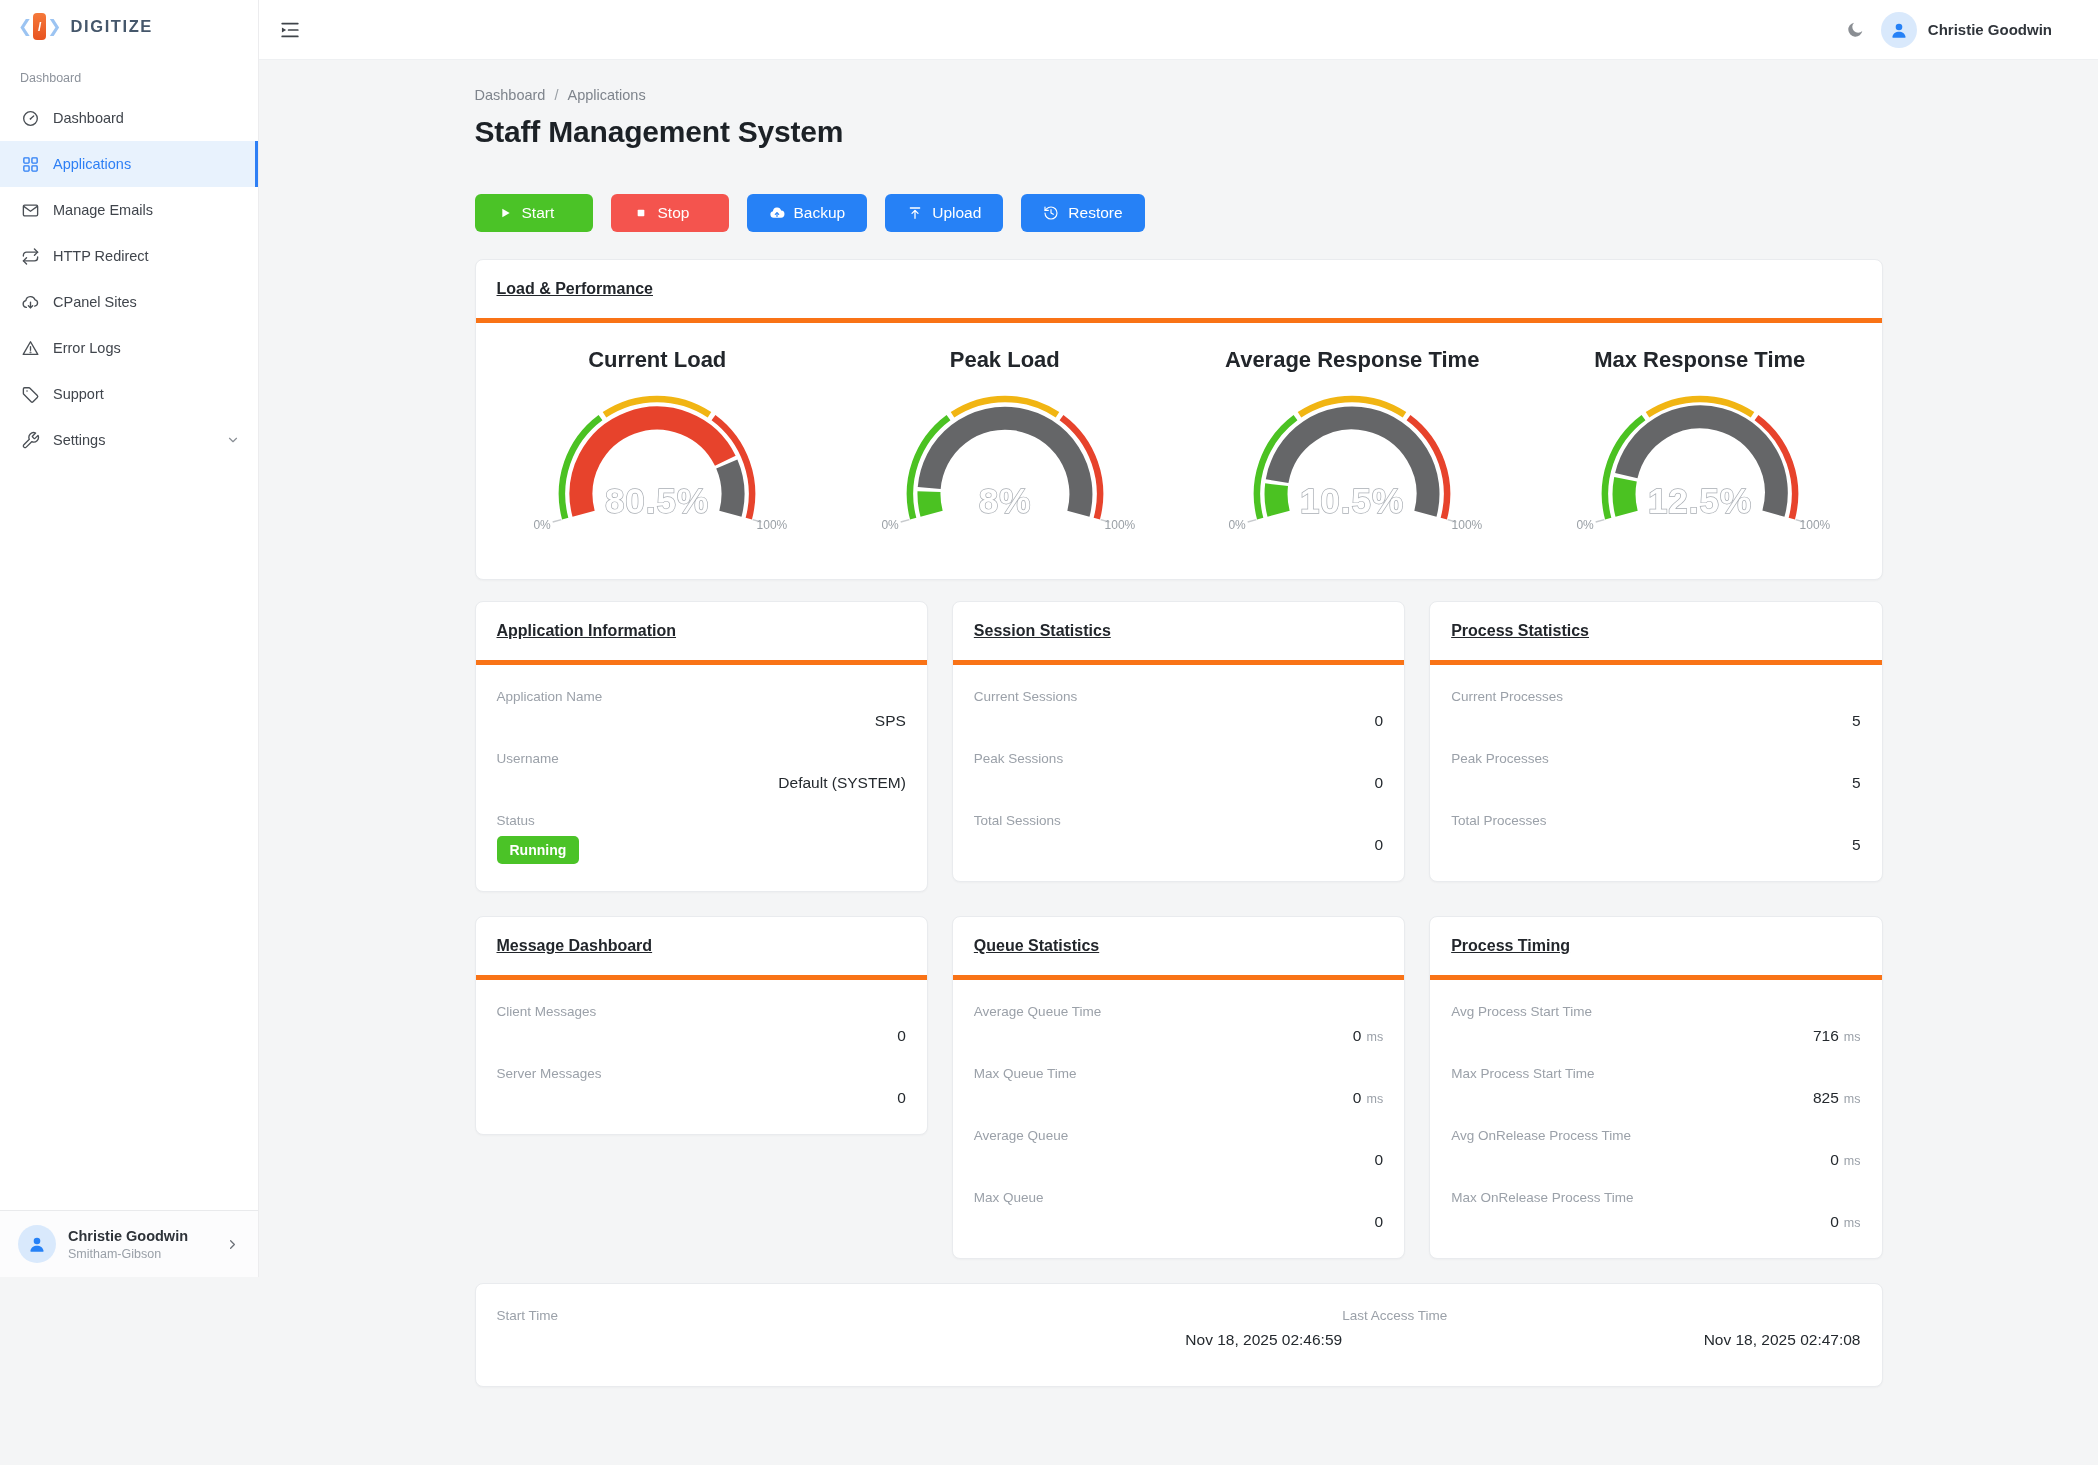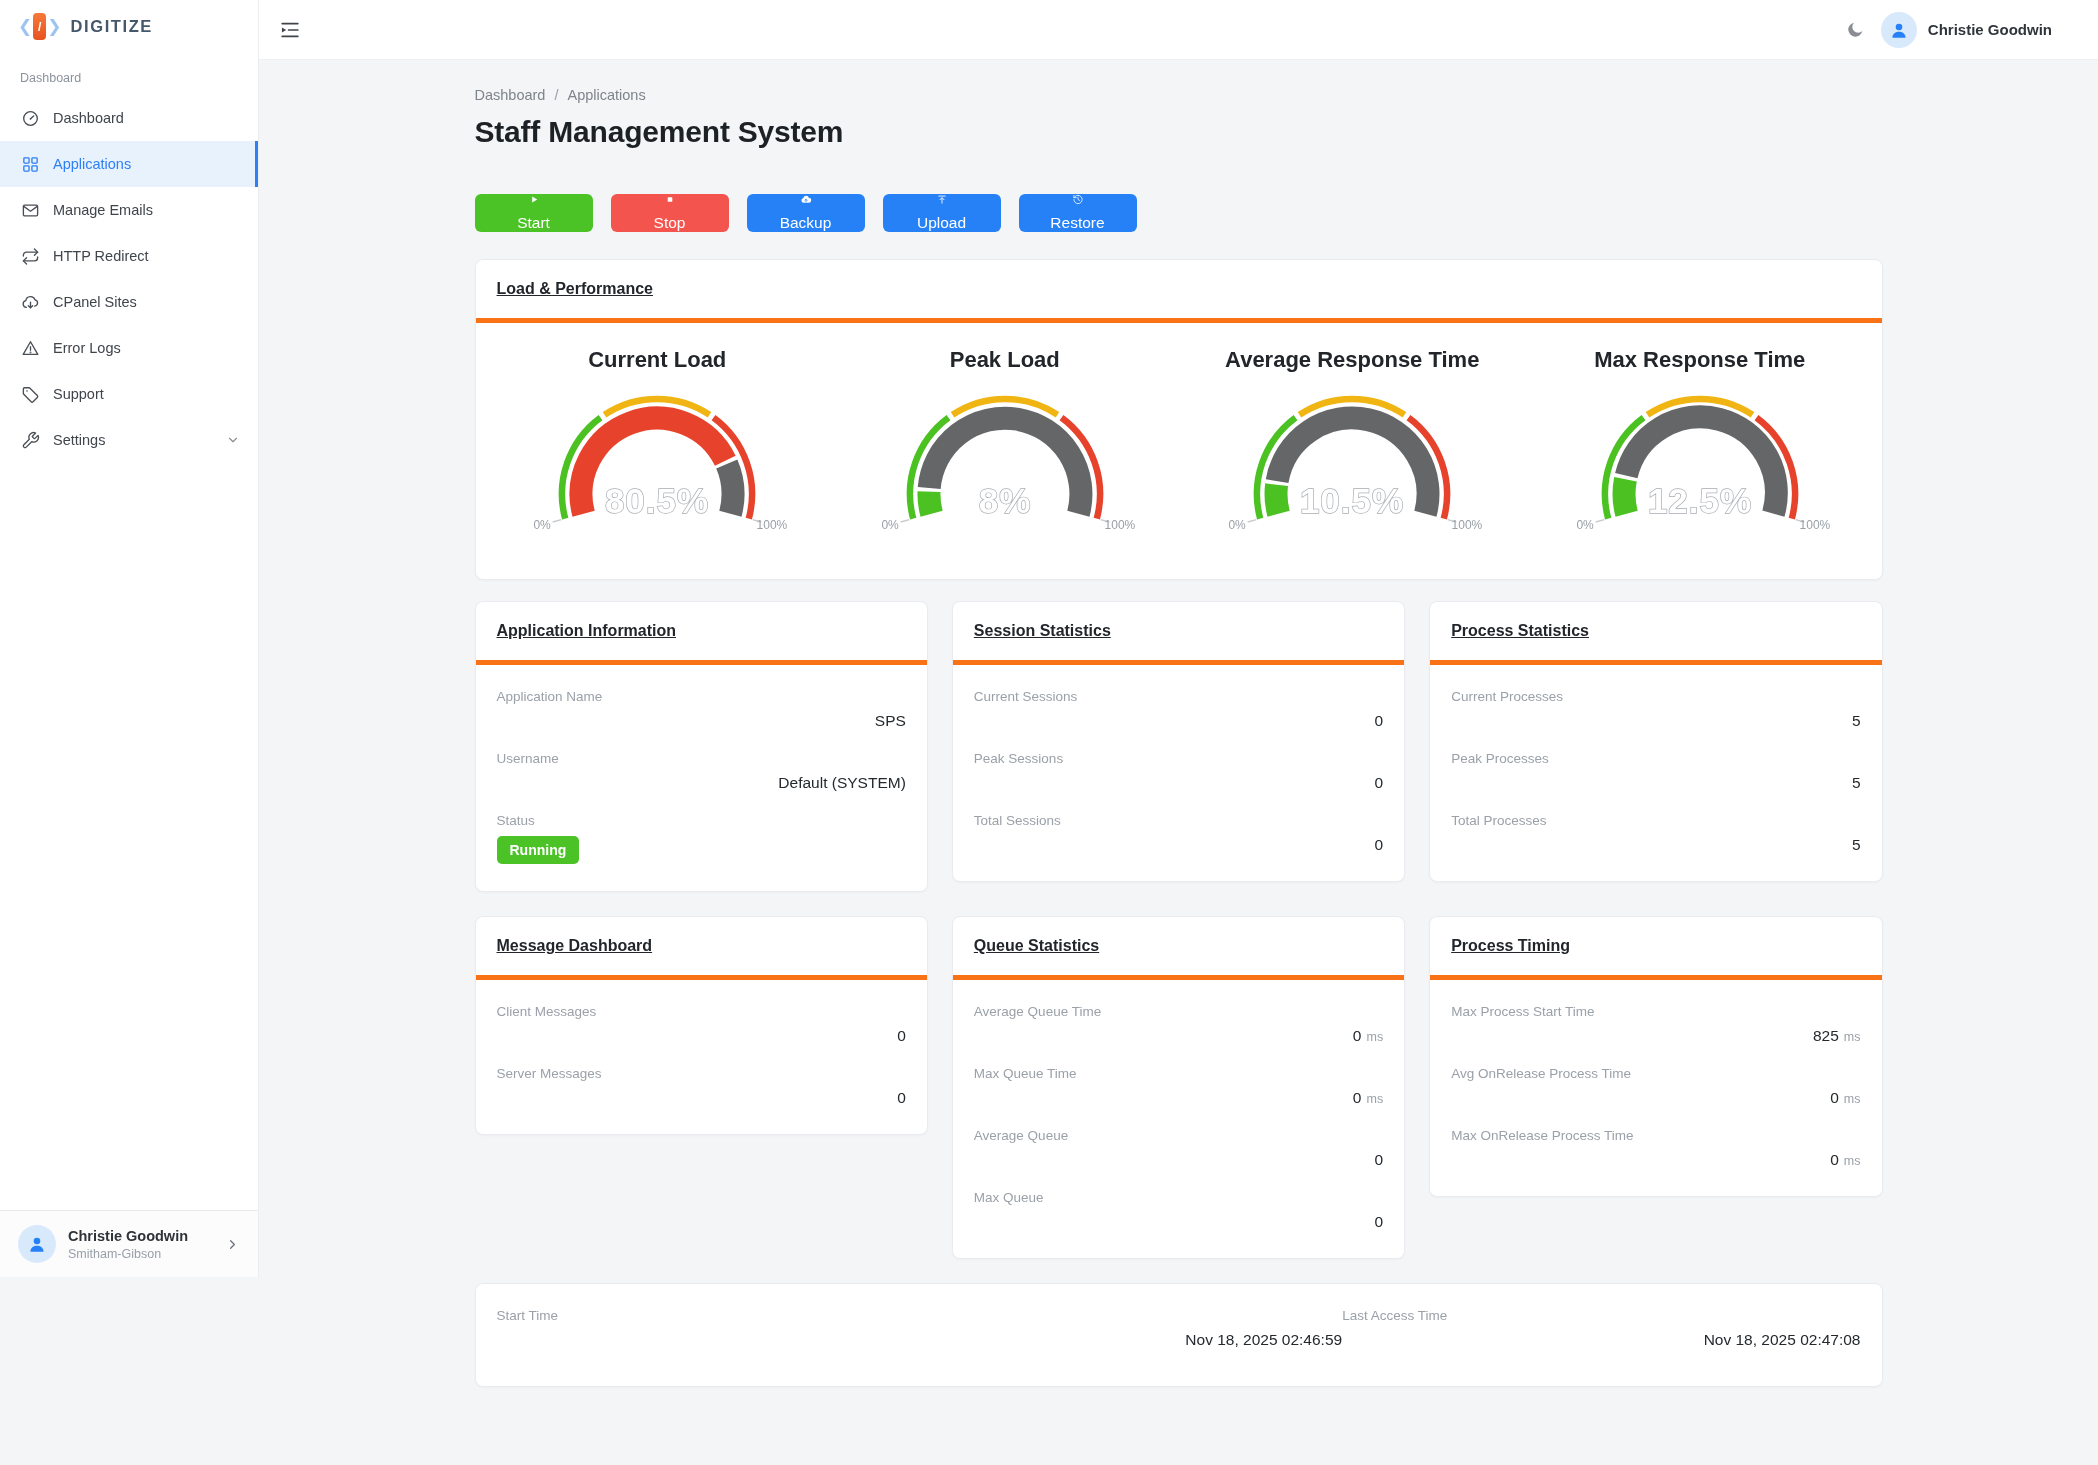--- a/index.html
+++ b/index.html
@@ -79,21 +79,21 @@
   .breadcrumb { display:flex; align-items:center; font-size: 14.5px; color:#7e848c; }
   .breadcrumb .crumb { cursor:pointer; }
   .breadcrumb .sep { margin: 0 9px; color:#9aa0a6; }
 
   .page-title { margin-top: 12px; font-size: 30px; font-weight: 700; color: #1c2126; letter-spacing: -0.2px; }
 
   .actions { display:flex; gap: 18px; margin-top: 45px; }
   .action-btn {
     height: 38px; min-width: 118px; border: none; border-radius: 6px; color: #fff;
     font-family: inherit; font-size: 15.5px; font-weight: 500; display:flex; align-items:center; justify-content:flex-start;
-    gap: 9px; padding: 0 22px; cursor: pointer; flex-direction: column;
+    gap: 9px; padding: 0 22px; cursor: pointer;
   }
   .action-btn svg { width: 16px; height: 16px; }
 
   .panel, .card {
     background: #fff; border: 1px solid #e9ebee; border-radius: 8px;
     box-shadow: 0 1px 2px rgba(20,30,40,0.03);
   }
   .panel { margin-top: 27px; }
   .panel-header, .card-header {
     padding: 20px 21px; font-size: 16px; font-weight: 700; color: #22262b;
@@ -486,20 +486,24 @@
                 <div class="field-label">Max Queue</div>
                 <div class="field-value"><span>0</span></div>
               </div>
             </div>
           </section>
 
           <section class="card">
             <div class="card-header">Process Timing</div>
             <div class="card-body">
               <div class="field">
+                <div class="field-label">Avg Process Start Time</div>
+                <div class="field-value"><span>716</span><span class="unit">ms</span></div>
+              </div>
+              <div class="field">
                 <div class="field-label">Max Process Start Time</div>
                 <div class="field-value"><span>825</span><span class="unit">ms</span></div>
               </div>
               <div class="field">
                 <div class="field-label">Avg OnRelease Process Time</div>
                 <div class="field-value"><span>0</span><span class="unit">ms</span></div>
               </div>
               <div class="field">
                 <div class="field-label">Max OnRelease Process Time</div>
                 <div class="field-value"><span>0</span><span class="unit">ms</span></div>

